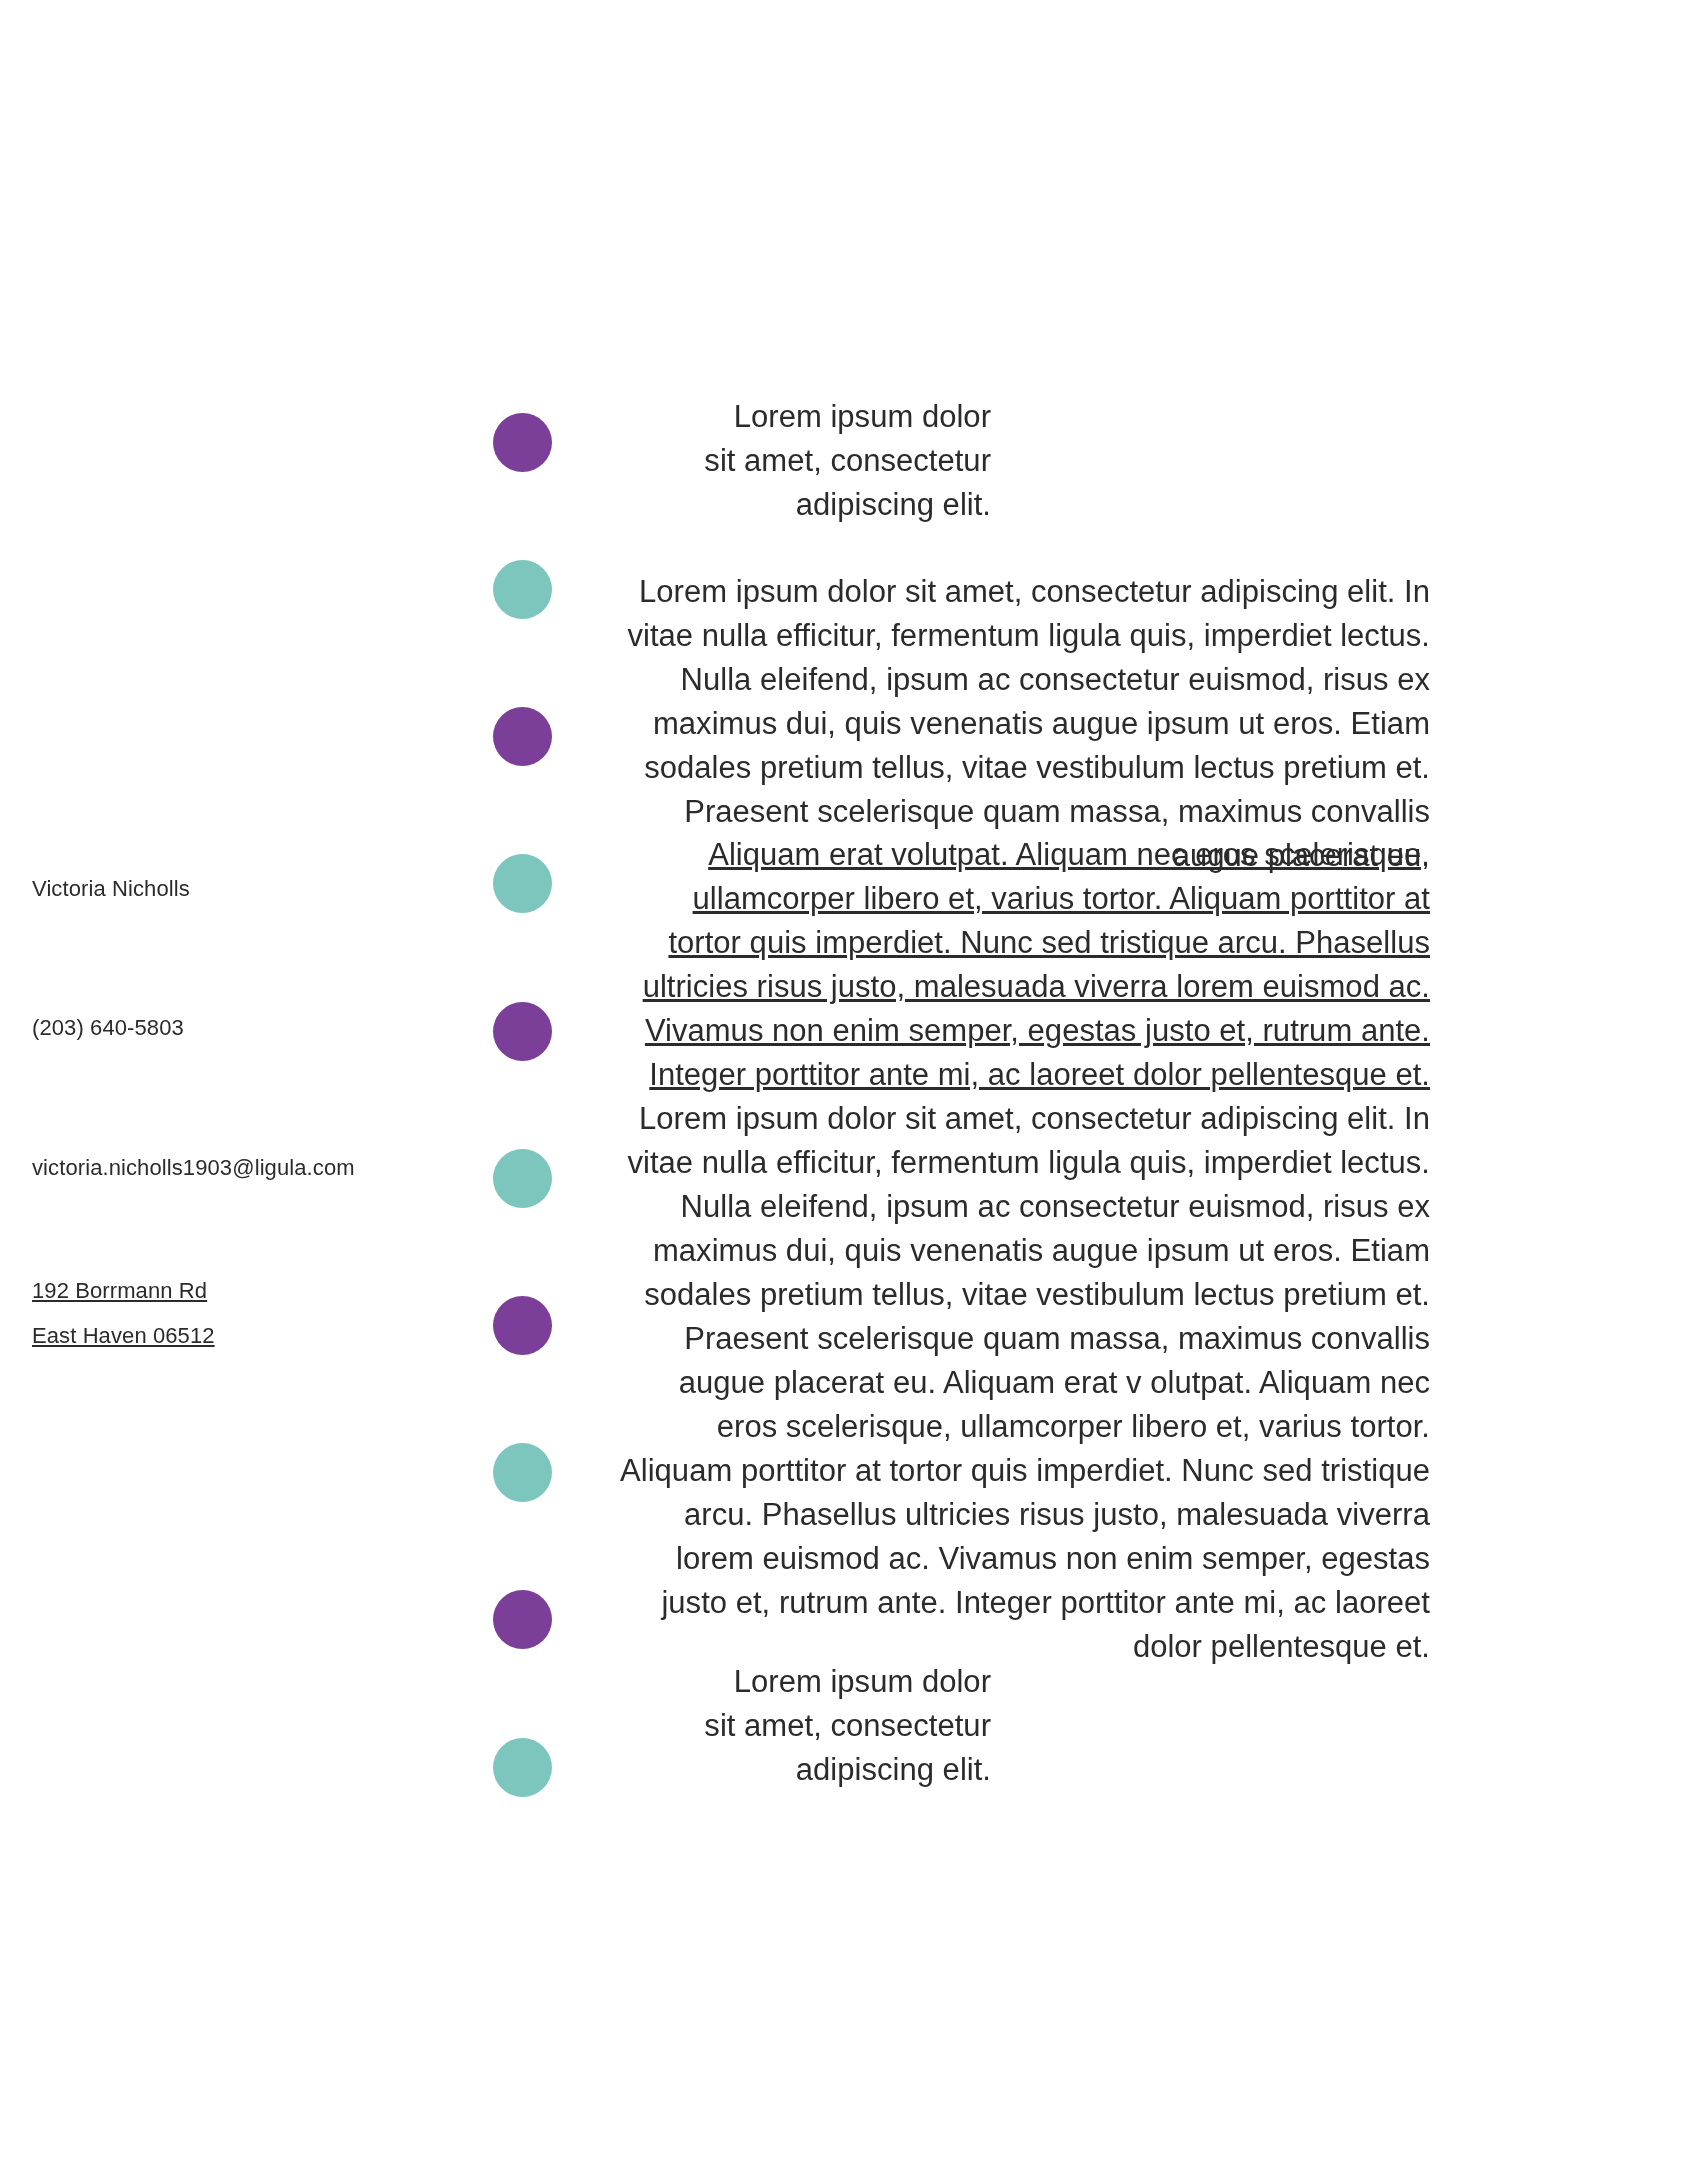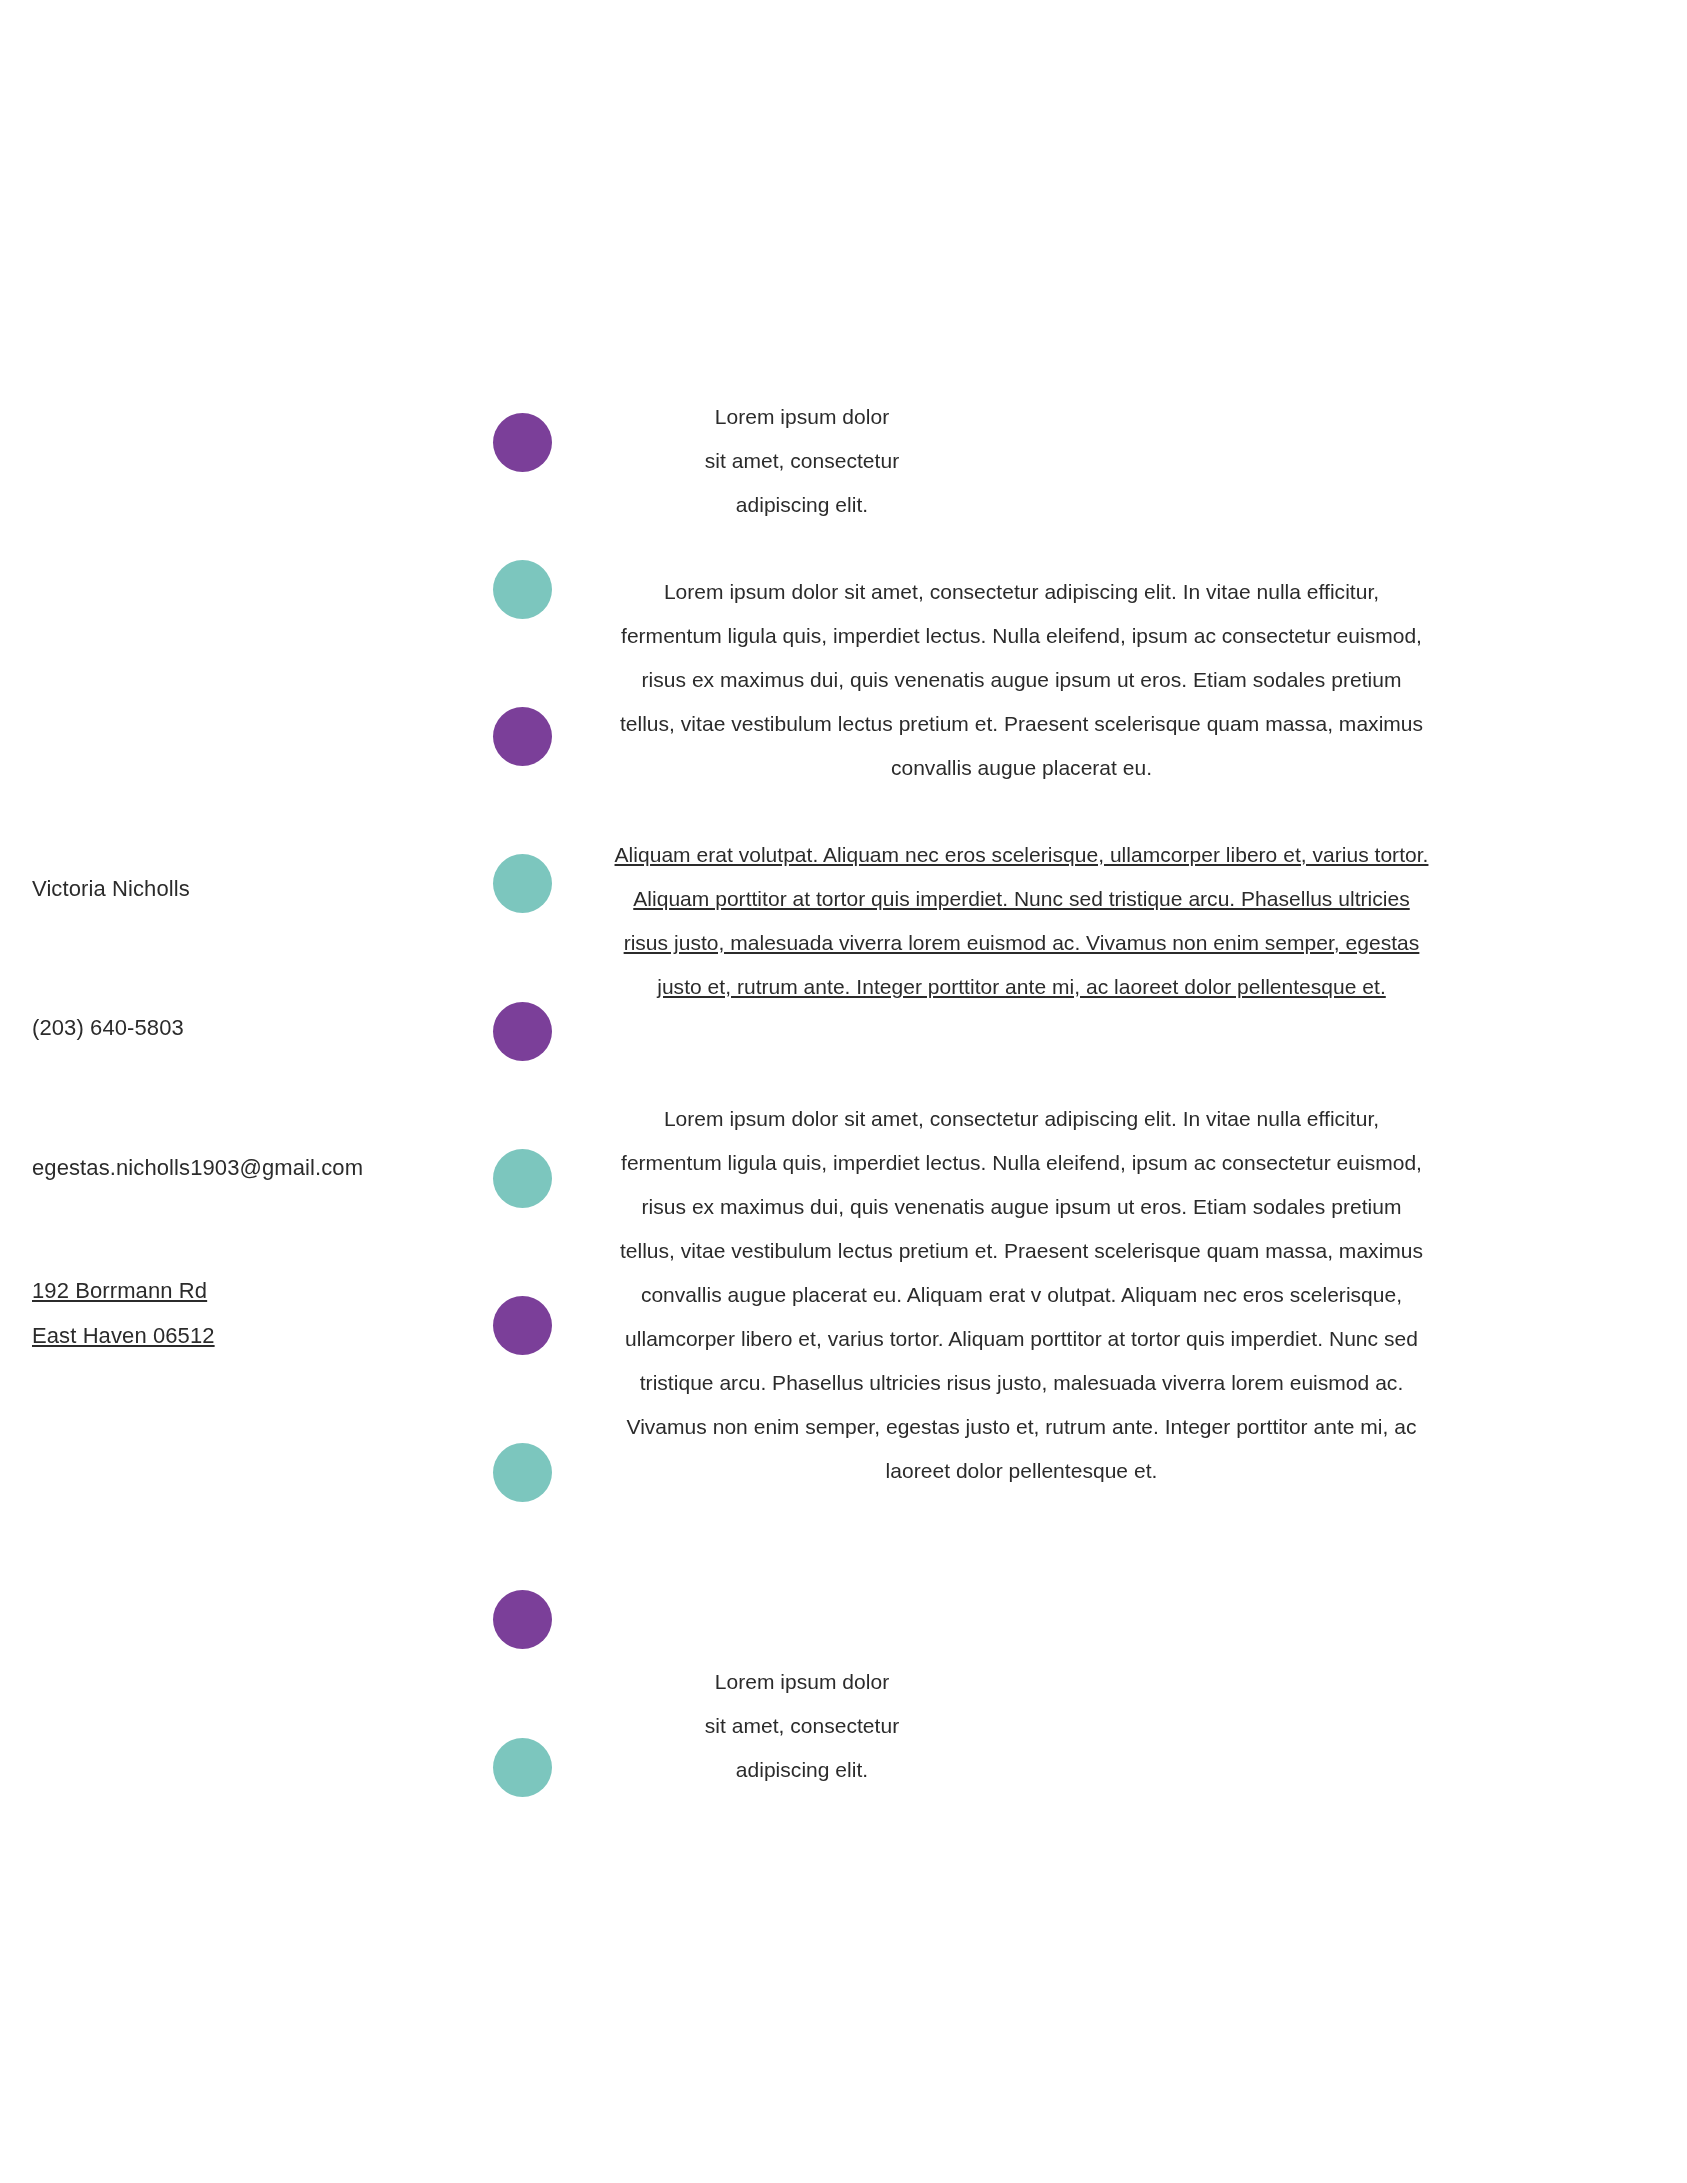--- a/index.html
+++ b/index.html
@@ -65,24 +65,24 @@
   .body-column {
     position: absolute;
     left: 613px;
     top: 0;
     width: 817px;
   }
   .para {
     position: absolute;
     left: 0;
     width: 817px;
-    font-size: 21px;
+    font-size: 31px;
     line-height: 44px;
     color: #2b2b2b;
-    text-align: center;
+    text-align: right;
     letter-spacing: 0.03px;
   }
   .para.narrow {
     width: 378px;
   }
 </style>
 </head>
 <body>
 
 <div class="page">
@@ -104,21 +104,21 @@
 
     <div class="contact-item" style="top:866px;">
       <span class="line">Victoria Nicholls</span>
     </div>
 
     <div class="contact-item" style="top:1005px;">
       <span class="line">(203) 640-5803</span>
     </div>
 
     <div class="contact-item" style="top:1145px;">
-      <span class="line">egestas.nicholls1903@gmail.com</span>
+      <span class="line">victoria.nicholls1903@ligula.com</span>
     </div>
 
     <div class="contact-item" style="top:1268px;text-decoration:underline;">
       <span class="line">192 Borrmann Rd</span>
       <span class="line">East Haven 06512</span>
     </div>
 
   </div>
 
   <div class="body-column">

